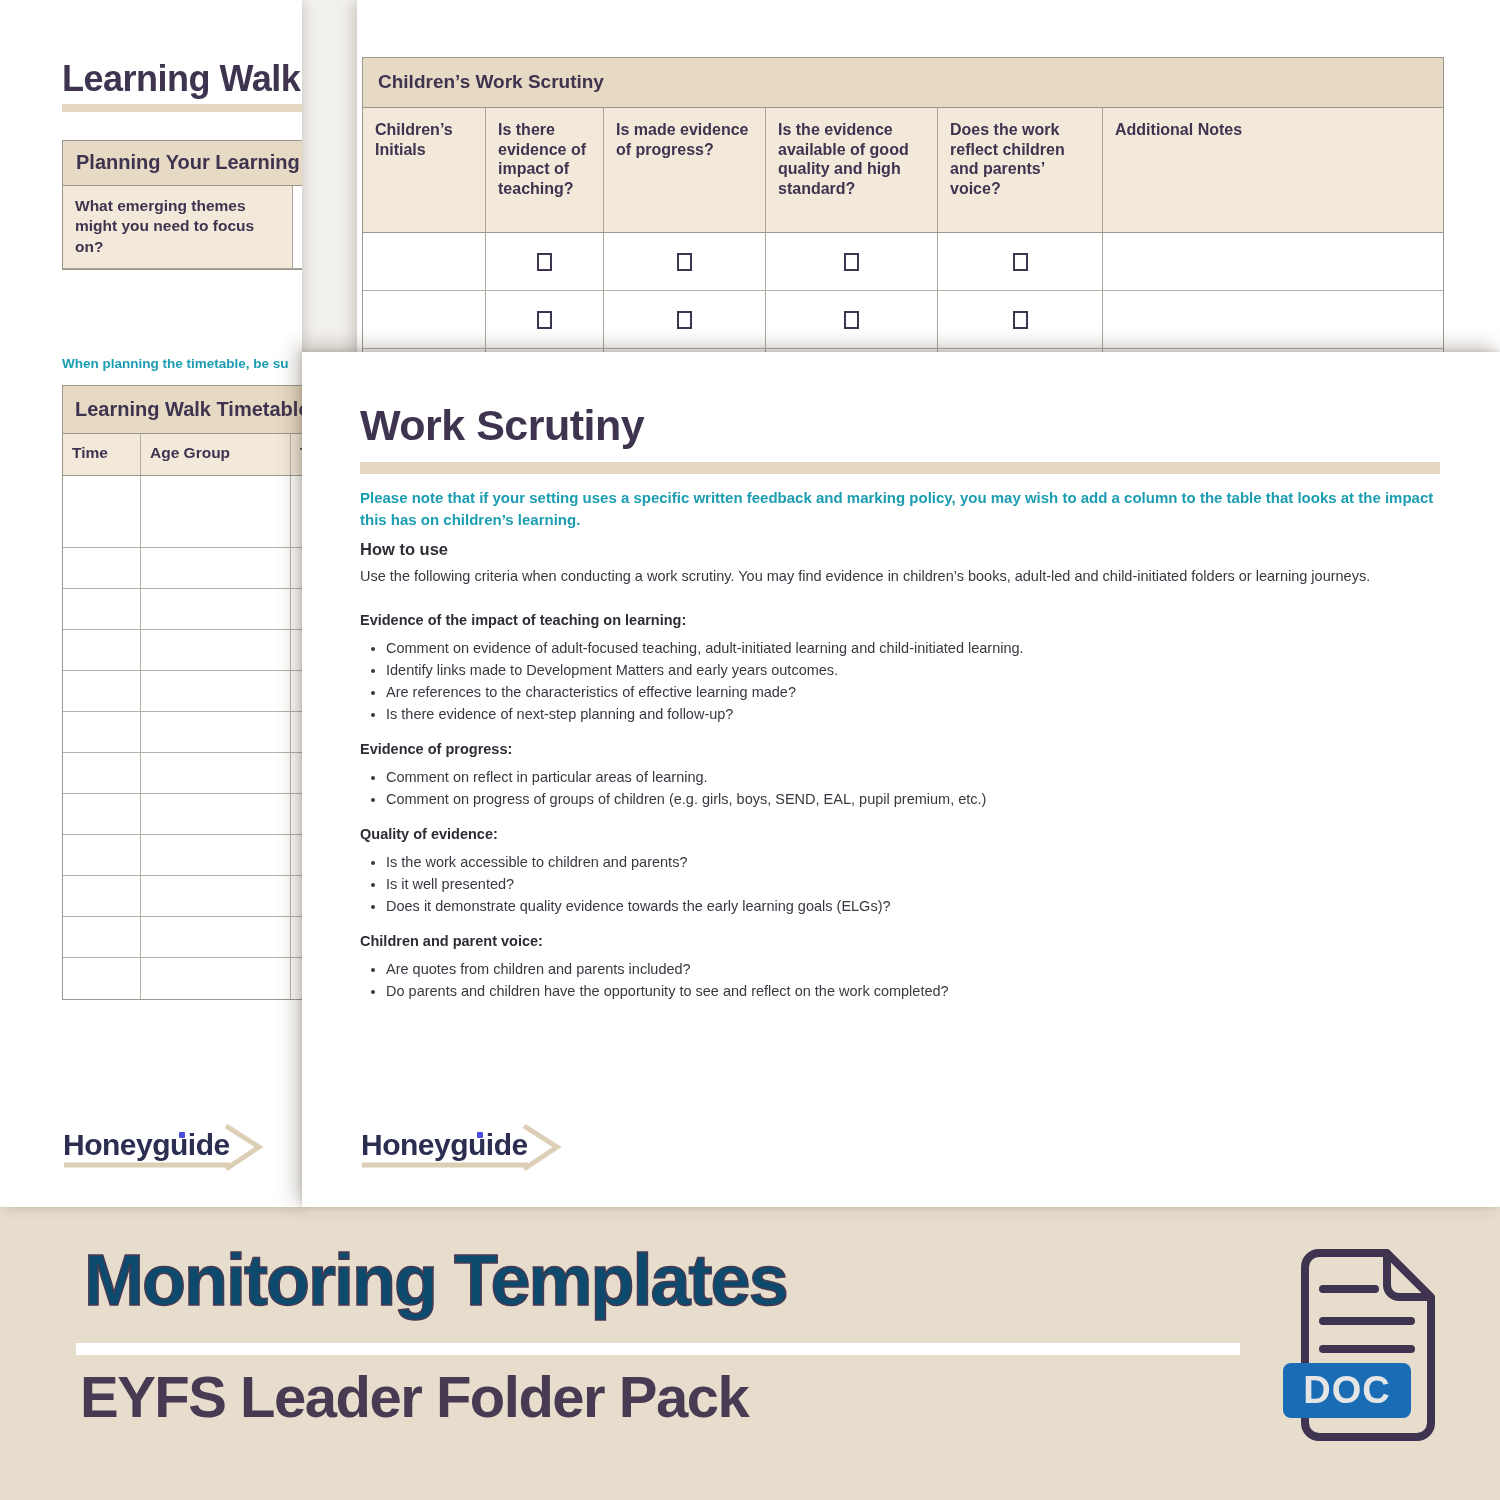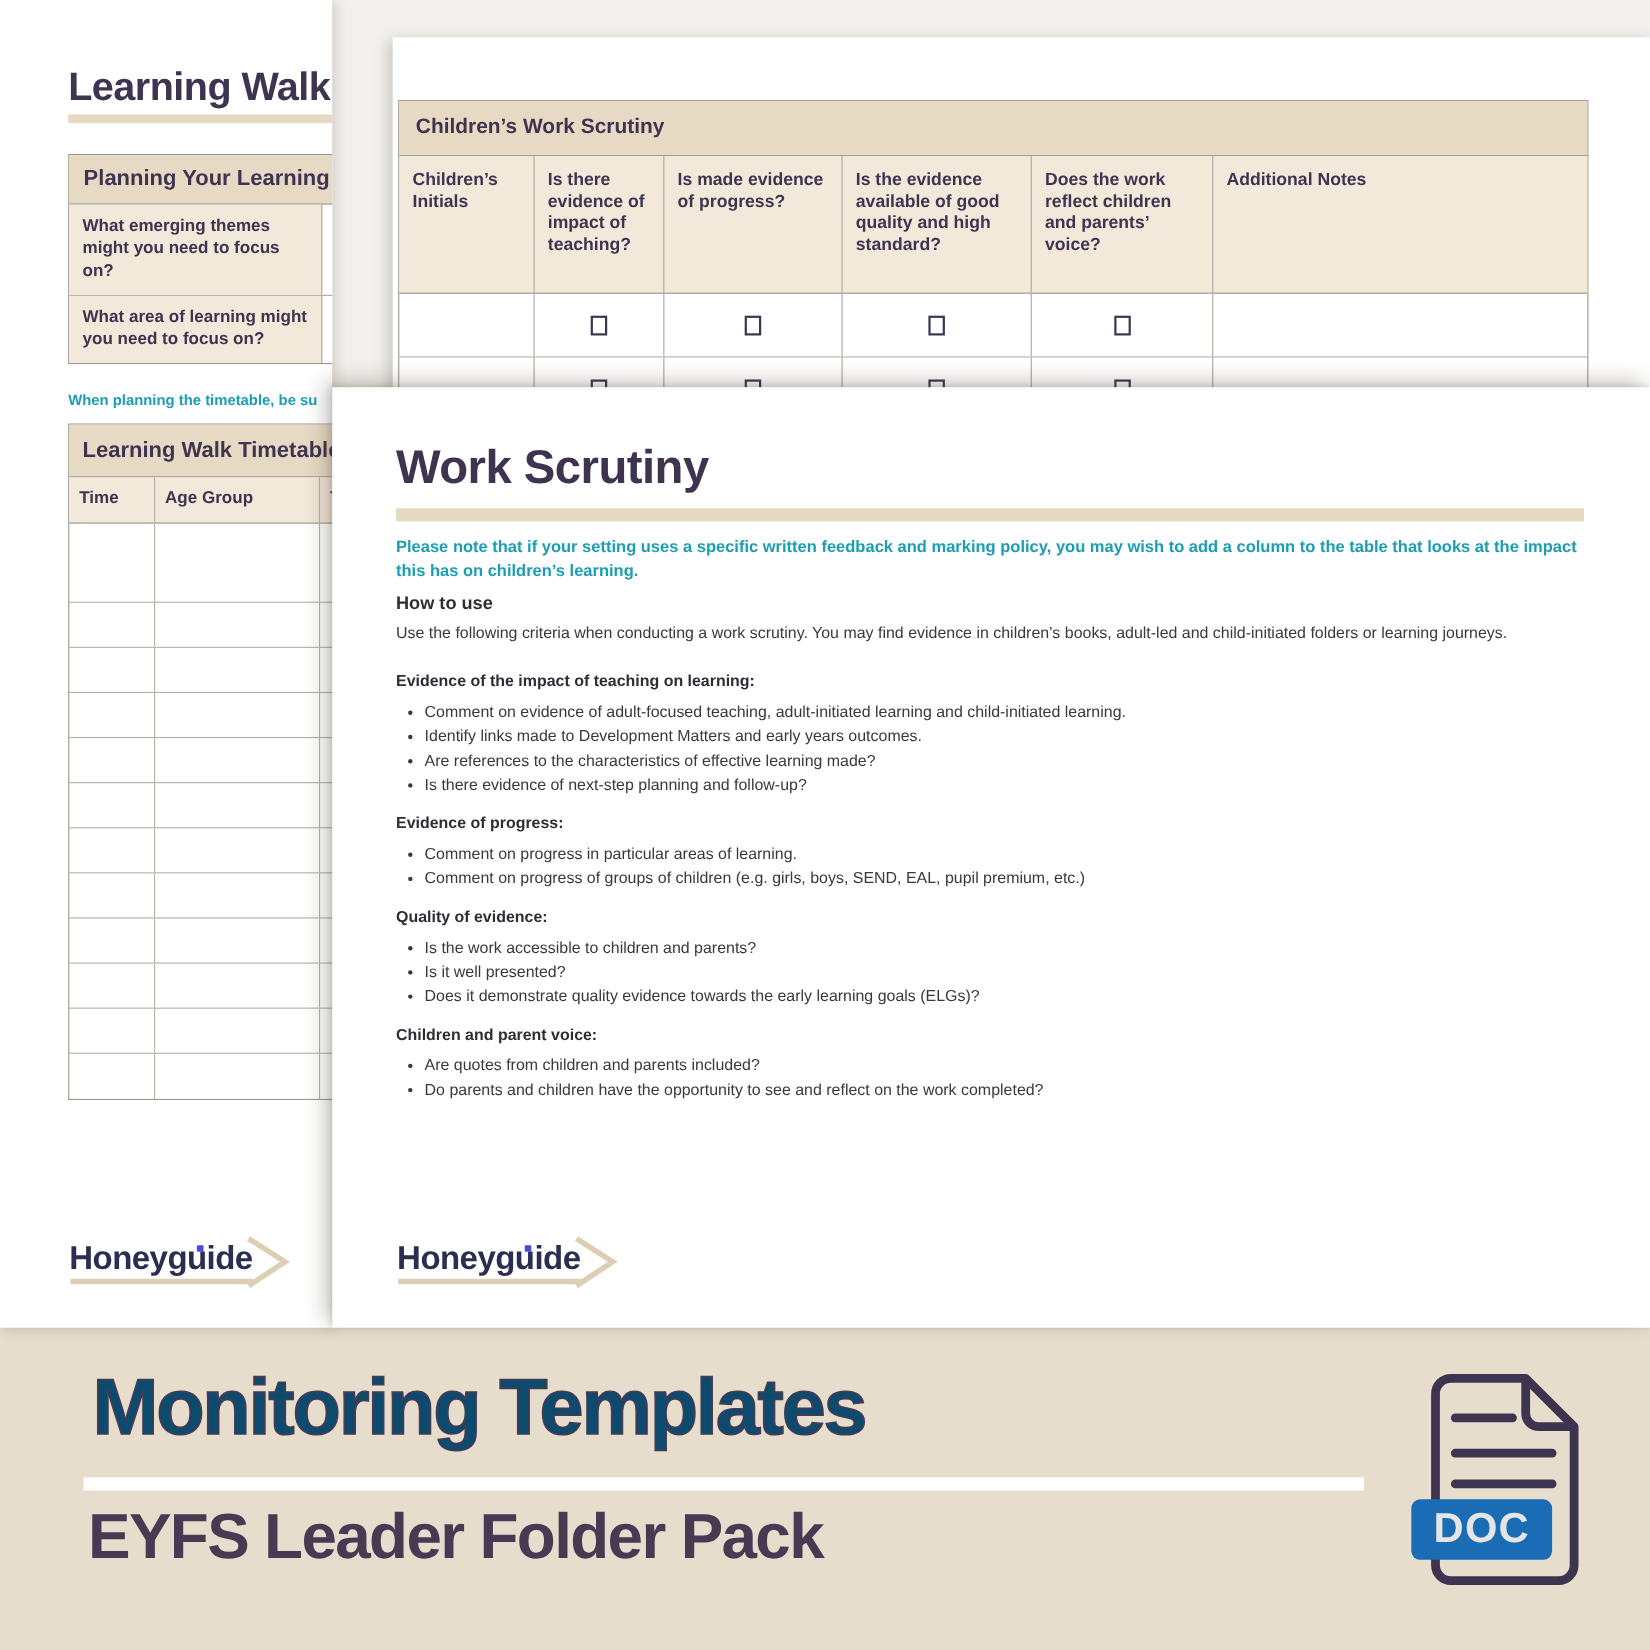--- a/index.html
+++ b/index.html
@@ -37,21 +37,21 @@
   .t-head > div { font-size:15.5px; font-weight:bold; color:#3e3450; padding:10px 0 0 9px; }
   .t-row { display:flex; height:41px; border-bottom:1px solid #b4b0a8; }
   .t-row.tall { height:72px; }
   .t-row:last-child { border-bottom:none; }
   .tc1 { width:78px; border-right:1px solid #b4b0a8; }
   .tc2 { width:150px; border-right:1px solid #b4b0a8; }
   .tc3 { flex:1; }
 
   
   .page-tr { left:357px; top:0; width:1143px; height:353px; z-index:2;
-             box-shadow:-4px 2px 12px rgba(70,55,40,.22);margin-top:34px; }
+             box-shadow:-4px 2px 12px rgba(70,55,40,.22); }
   .scrutiny { left:5px; top:57px; width:1082px; }
   .scrutiny .tbl-title { height:50px; font-size:19px; padding:13px 0 0 15px; border-bottom:1px solid #9b978f; }
   .s-head { display:flex; background:#f2e9da; border-bottom:1px solid #9b978f; height:125px; }
   .s-head > div { font-size:16px; font-weight:bold; color:#3e3450; padding:12px 10px 0 12px; line-height:1.22; }
   .s-row { display:flex; height:58px; border-bottom:1px solid #b4b0a8; }
   .sc1 { width:123px; }
   .sc2 { width:118px; }
   .sc3 { width:162px; }
   .sc4 { width:172px; }
   .sc5 { width:165px; }
@@ -106,21 +106,20 @@
   <h1 class="lw-title">Learning Walk</h1>
   <div class="lw-rule"></div>
 
   <div class="tbl planning">
     <div class="tbl-title">Planning Your Learning</div>
     <div class="p-row r1">
       <div class="p-q">What emerging themes might you need to focus on?</div>
       <div class="p-a"></div>
     </div>
     <div class="p-row r2">
-      <div class="p-q">What area of learning might you need to focus on?</div>
       <div class="p-a"></div>
     </div>
   </div>
 
   <p class="teal-note">When planning the timetable, be su</p>
 
   <div class="tbl timetable">
     <div class="tbl-title">Learning Walk Timetable</div>
     <div class="t-head">
       <div class="tc1">Time</div>
@@ -271,21 +270,21 @@
   <h3 class="ws-h3">Evidence of the impact of teaching on learning:</h3>
   <ul class="ws-ul">
     <li>Comment on evidence of adult-focused teaching, adult-initiated learning and child-initiated learning.</li>
     <li>Identify links made to Development Matters and early years outcomes.</li>
     <li>Are references to the characteristics of effective learning made?</li>
     <li>Is there evidence of next-step planning and follow-up?</li>
   </ul>
 
   <h3 class="ws-h3 tight">Evidence of progress:</h3>
   <ul class="ws-ul">
-    <li>Comment on progress in particular areas of learning.</li>
+    <li>Comment on reflect in particular areas of learning.</li>
     <li>Comment on progress of groups of children (e.g. girls, boys, SEND, EAL, pupil premium, etc.)</li>
   </ul>
 
   <h3 class="ws-h3 tight">Quality of evidence:</h3>
   <ul class="ws-ul">
     <li>Is the work accessible to children and parents?</li>
     <li>Is it well presented?</li>
     <li>Does it demonstrate quality evidence towards the early learning goals (ELGs)?</li>
   </ul>
 

